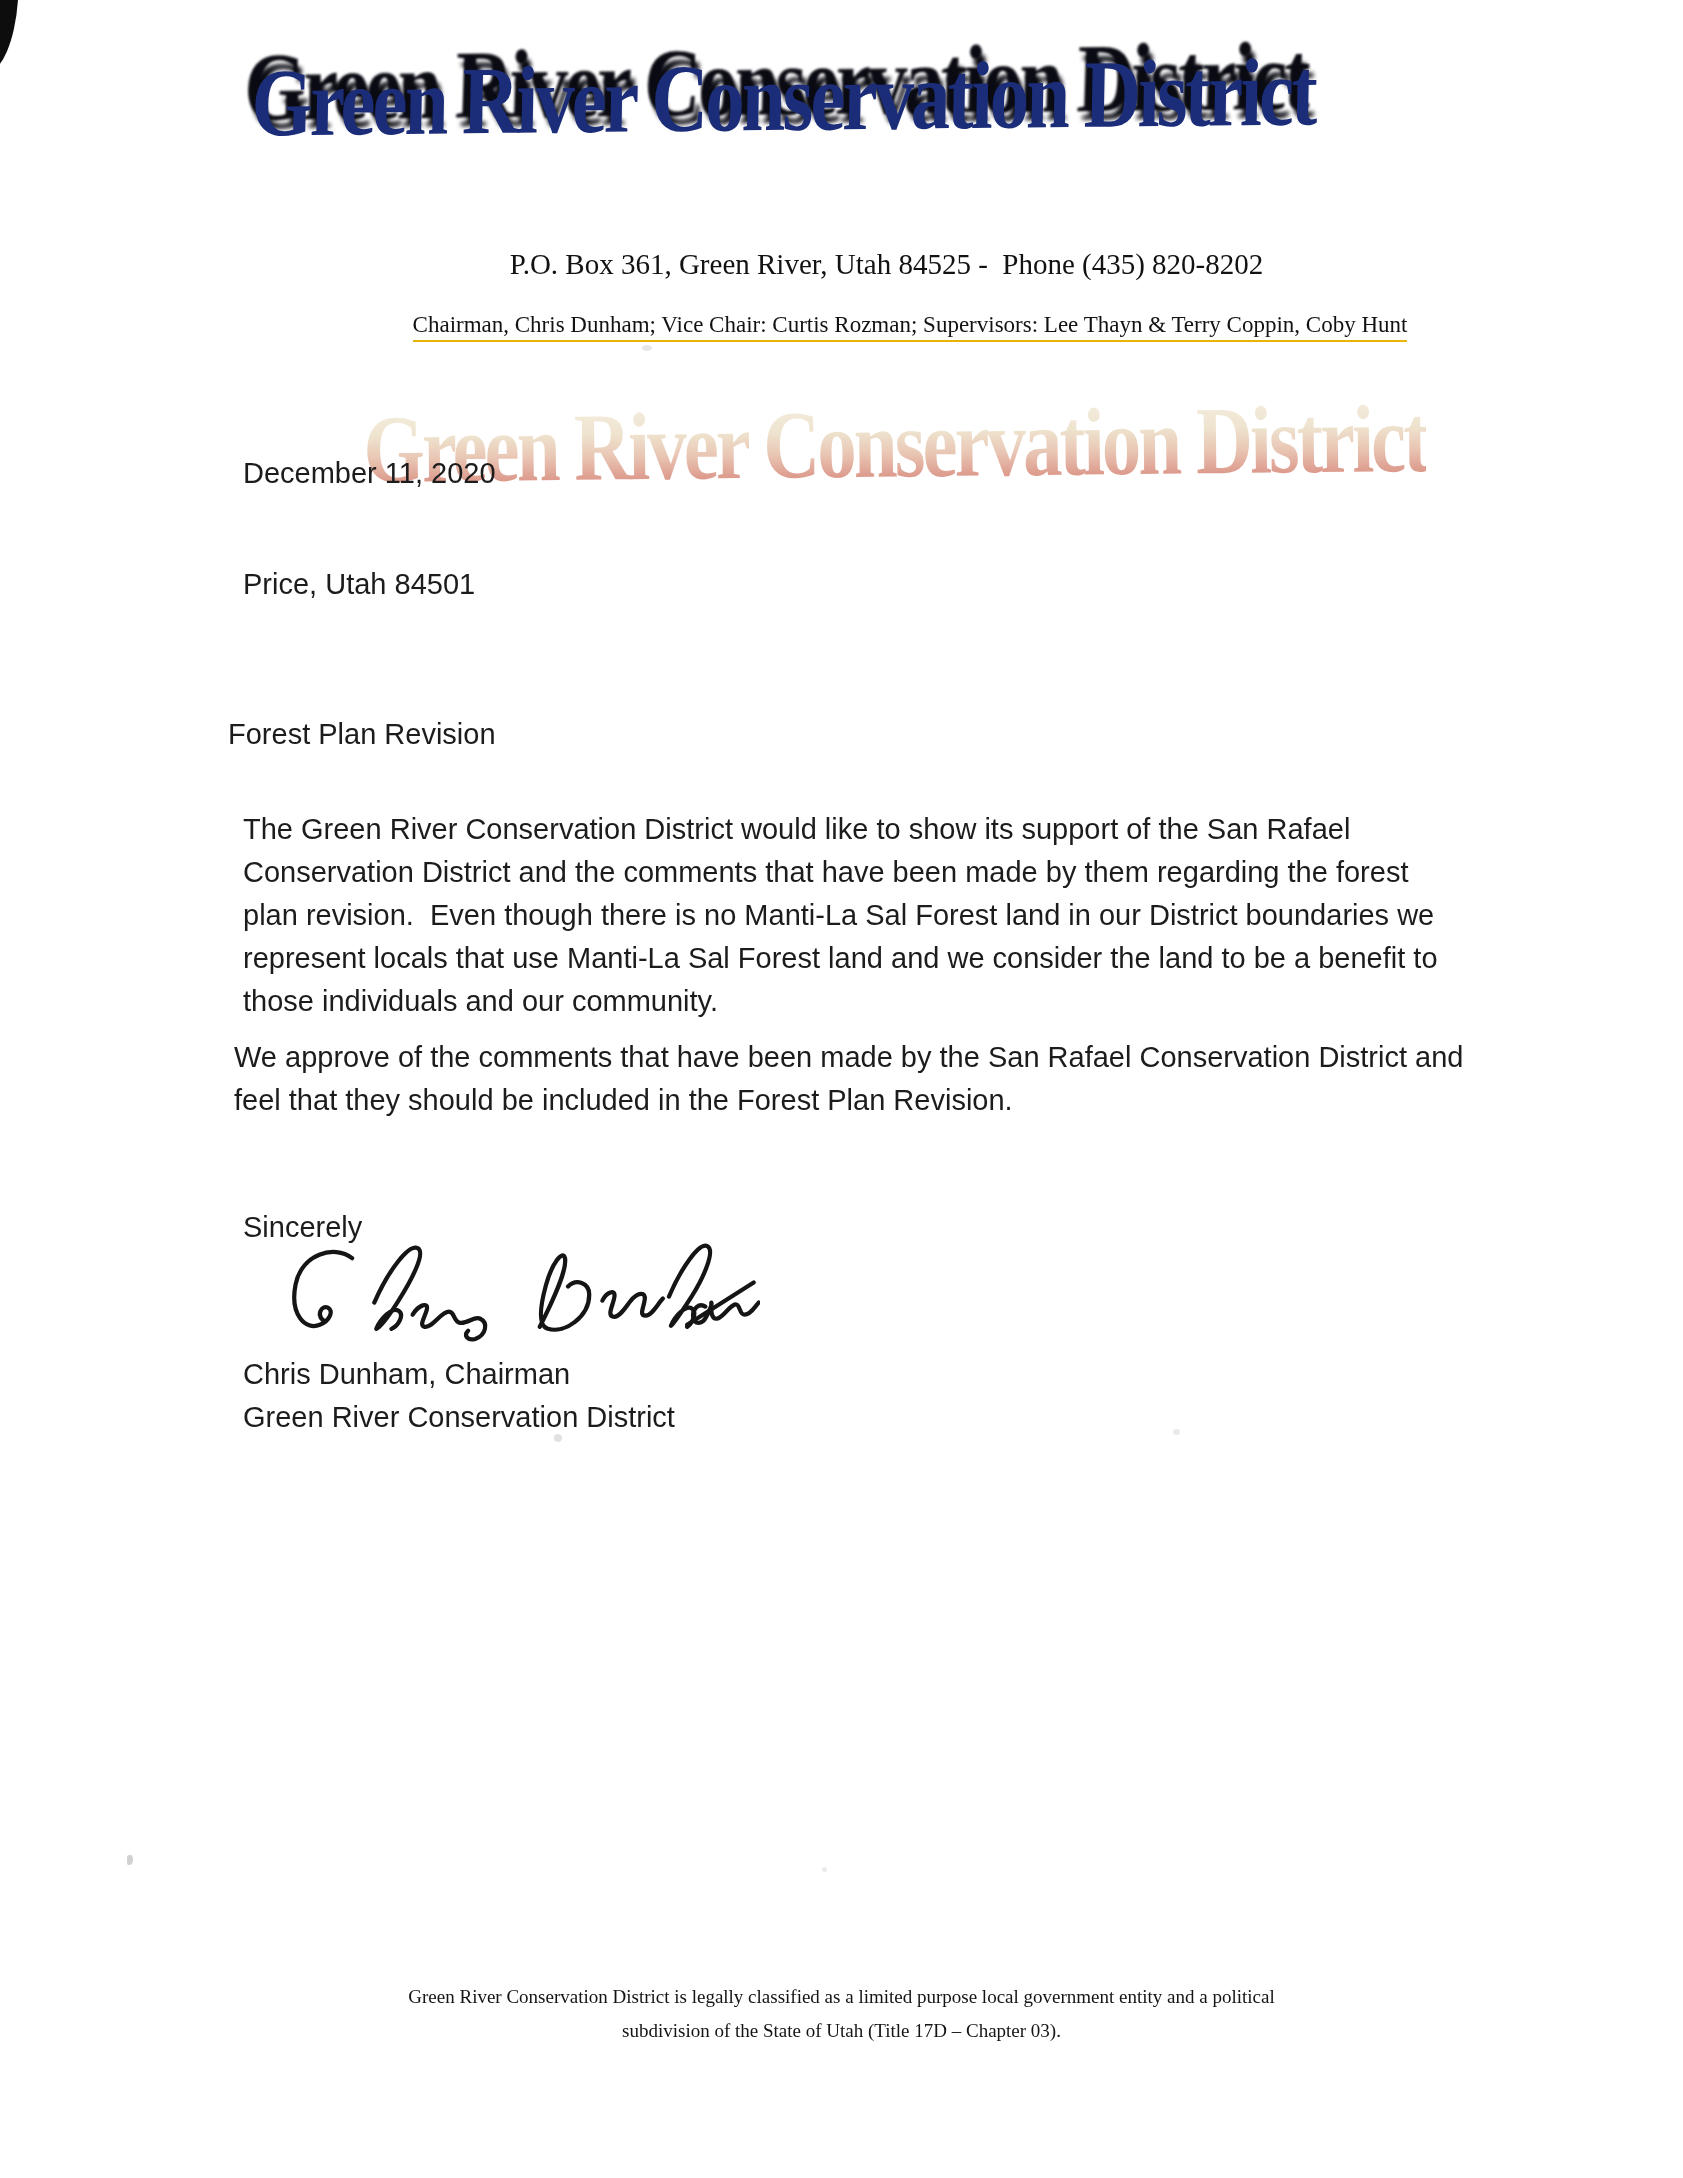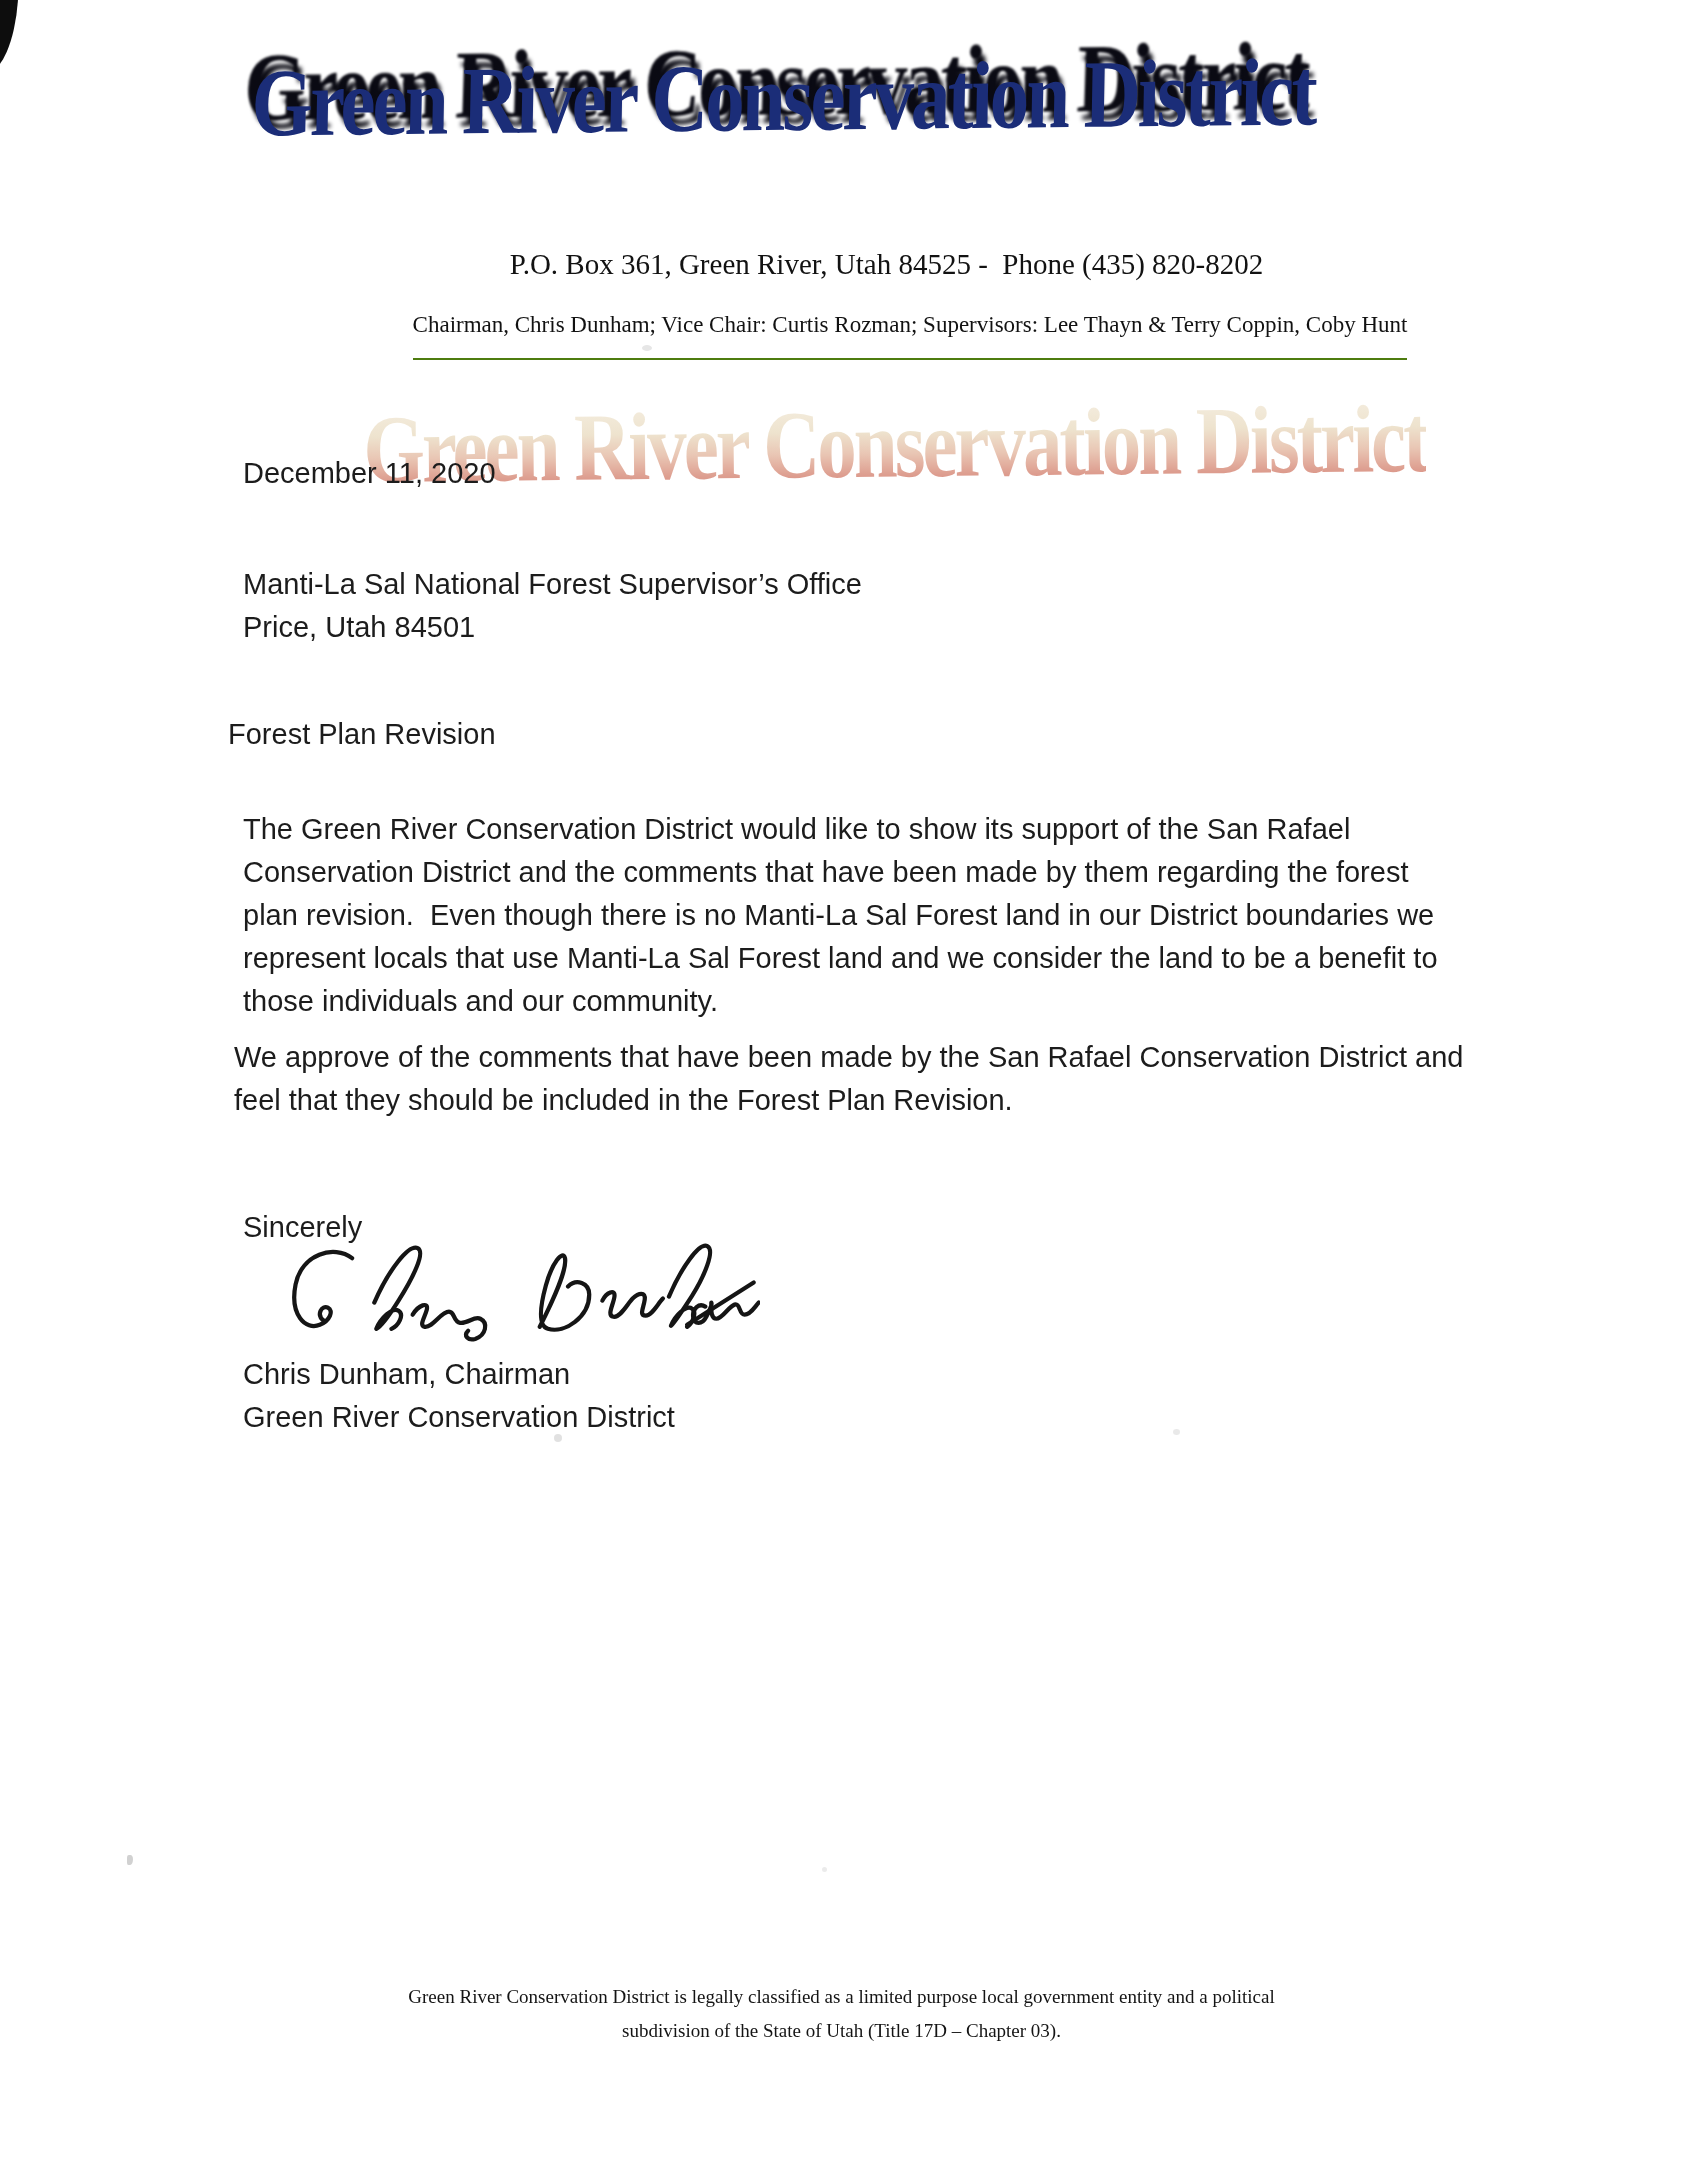--- a/index.html
+++ b/index.html
@@ -87,22 +87,22 @@
     top: 286px; left: 0; width: 100%;
     text-align: center;
     font-family: "Liberation Serif", serif;
     font-size: 23px;
     white-space: pre;
     transform: translateX(57px);
     color: #121212;
   }
   .officers-line span {
     display: inline-block;
-    border-bottom: 2px solid #4d7c0f;
-    padding-bottom: 20px;
+    border-bottom: 2px solid #eab308;
+    padding-bottom: 2px;
   }
 
   
   .body-text { font-size: 29px; line-height: 43px; color: #1c1c1c; margin-top: 28px; }
   .line { white-space: pre; }
 
   .date-block      { position: absolute; left: 243px; top: 424px; }
   .recipient-block { position: absolute; left: 243px; top: 535px; }
   .subject-block   { position: absolute; left: 228px; top: 685px; }
   .para1-block     { position: absolute; left: 243px; top: 780px; line-height: 43px; }
@@ -148,21 +148,20 @@
 
   <div class="po-line">P.O. Box 361, Green River, Utah 84525 -  Phone (435) 820-8202</div>
 
   <div class="officers-line">
     <span>Chairman, Chris Dunham; Vice Chair: Curtis Rozman; Supervisors: Lee Thayn &amp; Terry Coppin, Coby Hunt</span>
   </div>
 
   <div class="date-block body-text">December 11, 2020</div>
 
   <div class="recipient-block body-text">
-    <div class="line">Manti-La Sal National Forest Supervisor’s Office</div>
     <div class="line">Price, Utah 84501</div>
   </div>
 
   <div class="subject-block body-text">Forest Plan Revision</div>
 
   <div class="para1-block body-text">
     <div class="line">The Green River Conservation District would like to show its support of the San Rafael</div>
     <div class="line">Conservation District and the comments that have been made by them regarding the forest</div>
     <div class="line">plan revision.  Even though there is no Manti-La Sal Forest land in our District boundaries we</div>
     <div class="line">represent locals that use Manti-La Sal Forest land and we consider the land to be a benefit to</div>

